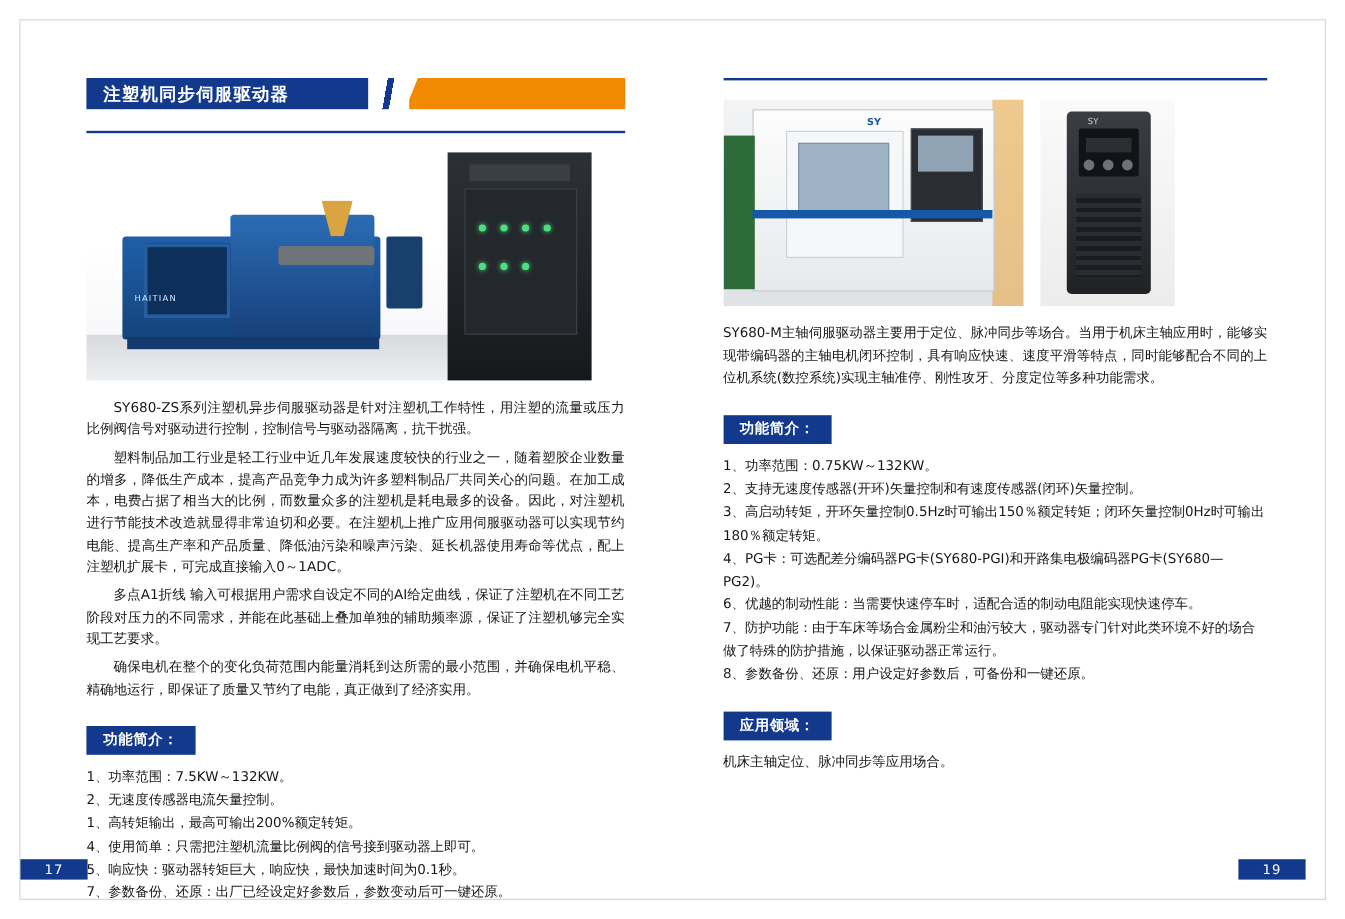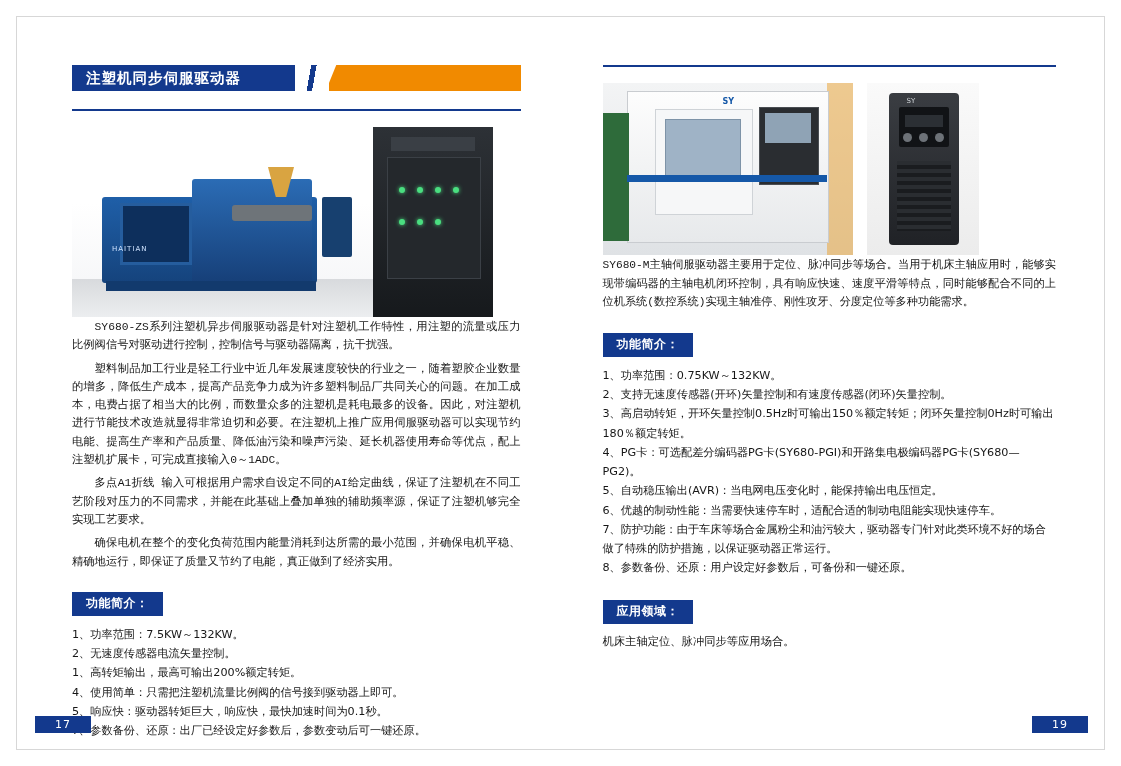--- a/index.html
+++ b/index.html
@@ -44,21 +44,21 @@
     align-items:stretch;
     margin-bottom:18px;
   }
   .head .title{
     background:#13398d;
     color:#fff;
     font-size:14.5px;
     font-weight:bold;
     letter-spacing:1px;
     display:flex;align-items:center;
-    padding:0 4px 0 14px;
+    padding:0 16px 0 14px;
     min-width:205px;
   }
   .head .slash{
     width:34px;
     background:linear-gradient(100deg,#fff 0%,#fff 42%,#13398d 42%,#13398d 56%,#fff 56%,#fff 100%);
   }
   .head .bar{
     flex:1;
     background:#f18a00;
     position:relative;
@@ -67,21 +67,21 @@
     content:"";
     position:absolute;left:-12px;top:0;bottom:0;width:14px;
     background:#fff;
     transform:skewX(-22deg);
   }
   .head-underline{
     height:2px;background:#13398d;margin-top:0px;margin-bottom:16px;
   }
 
   
-  .imgrow{display:flex;align-items:flex-end;margin-bottom:1px;}
+  .imgrow{display:flex;align-items:flex-end;margin-bottom:14px;}
   .photo{
     position:relative;overflow:hidden;background:#cfd4d8;
   }
 
   
   .im-main{width:305px;height:190px;background:linear-gradient(#ffffff 0%,#ffffff 40%,#f3f4f6 100%);}
   .im-main .floor{position:absolute;left:0;right:0;bottom:0;height:38px;background:linear-gradient(#d8dadd,#eceef0);}
   .im-main .body{position:absolute;left:30px;bottom:34px;width:215px;height:86px;background:linear-gradient(180deg,#1f5fa8,#15437c);border-radius:3px;}
   .im-main .body2{position:absolute;left:120px;bottom:34px;width:120px;height:104px;background:linear-gradient(180deg,#2b6cb5,#163f78);border-radius:3px;}
   .im-main .hopper{position:absolute;left:196px;bottom:120px;width:26px;height:30px;background:#d9a441;clip-path:polygon(0 0,100% 0,70% 100%,30% 100%);}
@@ -119,21 +119,20 @@
   .drv .brand{position:absolute;left:40px;top:14px;color:#cfd3d7;font-size:7px;}
 
   
   p.para{
     font-size:11.3px;
     line-height:1.62;
     margin:0 0 5px 0;
     text-align:justify;
     text-indent:2em;
     color:#161616;
-    font-family:Liberation Mono, monospace;
   }
   p.para.noindent{text-indent:0;}
   .rt p.para{font-size:11.2px;line-height:1.66;}
 
   
   .subhead{
     display:inline-block;
     background:#13398d;
     color:#fff;
     font-size:12px;
@@ -159,21 +158,21 @@
   .pagenum{
     position:absolute;
     bottom:16px;
     width:56px;height:17px;
     background:#13398d;
     color:#fff;
     font-size:11px;
     display:flex;align-items:center;justify-content:center;
     letter-spacing:1px;
   }
-  .pagenum.l{left:18px;}
+  .pagenum.l{left:0;}
   .pagenum.r{right:16px;}
 </style>
 </head>
 <body>
 
 <div class="page">
   <div class="frame">
     <div class="spread">
 
       <div class="leaf left">
@@ -264,21 +263,20 @@
         <div class="body-copy">
           <p class="para noindent">SY680-M主轴伺服驱动器主要用于定位、脉冲同步等场合。当用于机床主轴应用时，能够实现带编码器的主轴电机闭环控制，具有响应快速、速度平滑等特点，同时能够配合不同的上位机系统(数控系统)实现主轴准停、刚性攻牙、分度定位等多种功能需求。</p>
         </div>
 
         <div class="subhead">功能简介：</div>
         <ol class="feat">
           <li>1、功率范围：0.75KW～132KW。</li>
           <li>2、支持无速度传感器(开环)矢量控制和有速度传感器(闭环)矢量控制。</li>
           <li>3、高启动转矩，开环矢量控制0.5Hz时可输出150％额定转矩；闭环矢量控制0Hz时可输出180％额定转矩。</li>
           <li>4、PG卡：可选配差分编码器PG卡(SY680-PGI)和开路集电极编码器PG卡(SY680—PG2)。</li>
-          <li>5、自动稳压输出(AVR)：当电网电压变化时，能保持输出电压恒定。</li>
           <li>6、优越的制动性能：当需要快速停车时，适配合适的制动电阻能实现快速停车。</li>
           <li>7、防护功能：由于车床等场合金属粉尘和油污较大，驱动器专门针对此类环境不好的场合做了特殊的防护措施，以保证驱动器正常运行。</li>
           <li>8、参数备份、还原：用户设定好参数后，可备份和一键还原。</li>
         </ol>
 
         <div class="subhead apply">应用领域：</div>
         <div class="applytext">机床主轴定位、脉冲同步等应用场合。</div>
 
         <div class="pagenum r">19</div>
       </div>

